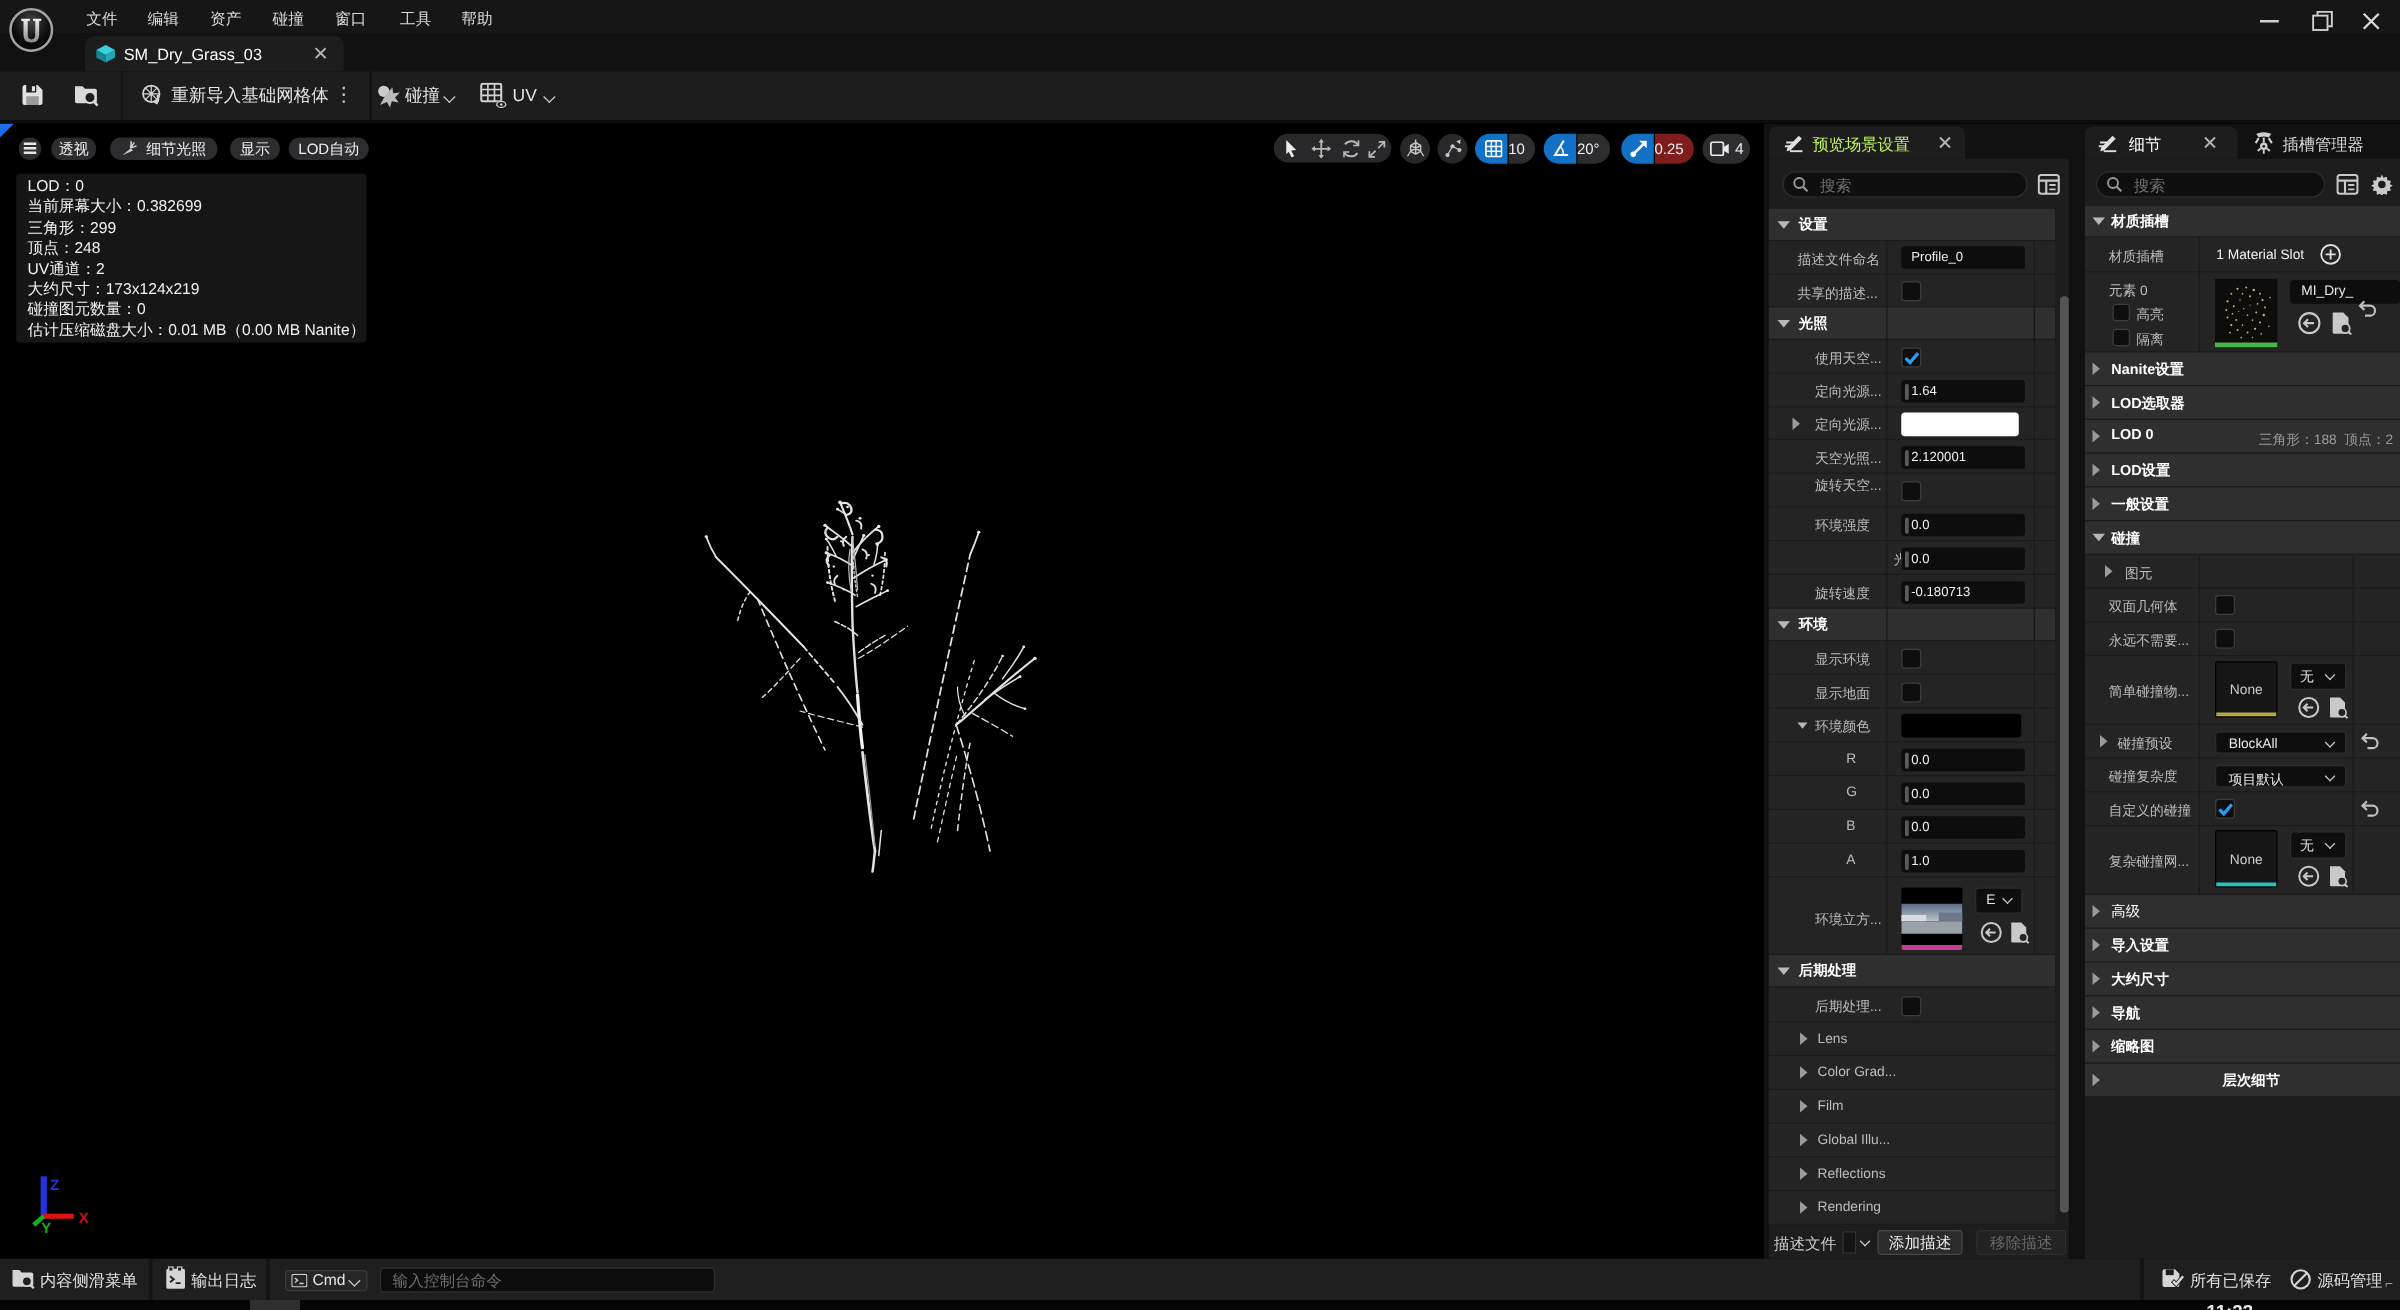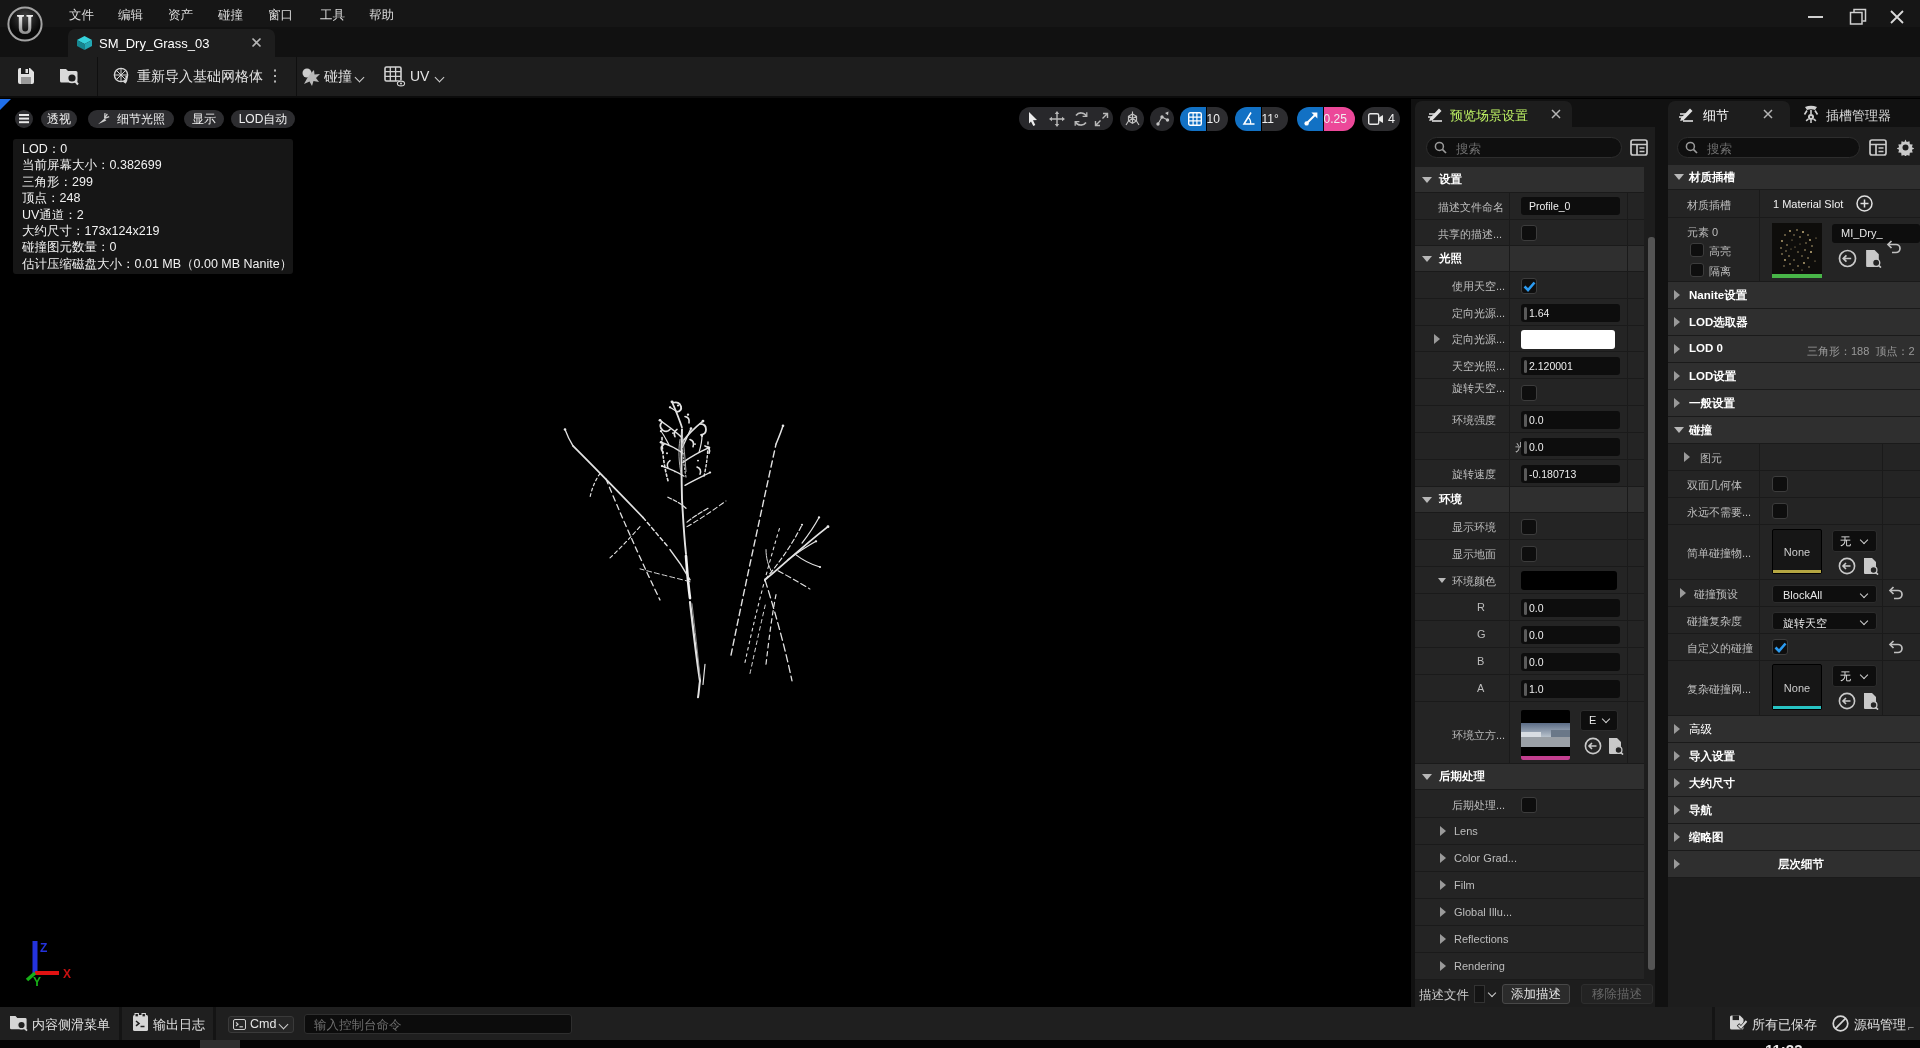--- a/index.html
+++ b/index.html
@@ -169,29 +169,29 @@
     <rect x="0.7" y="0.7" width="12.6" height="12.6" rx="1.5" fill="none" stroke="#ffffff" stroke-width="1.4"></rect>
     <path d="M5.1 1 V13 M8.9 1 V13 M1 5.1 H13 M1 8.9 H13" stroke="#ffffff" stroke-width="1.2"></path>
   </svg>
 <div class="abs" style="left:1206.5px;top:107px;width:21px;height:24px;border-radius:0 12px 12px 0;background:#2d2d30;color:#f0f0f0;font-size:12px;line-height:24px;text-align:left">10</div>
 
 <div class="abs" style="left:1235px;top:107px;width:26px;height:24px;border-radius:12px 0 0 12px;background:#1271c4"></div>
 <svg class="abs" style="left:1242px;top:111px" width="15" height="15" viewBox="0 0 15 15">
     <path d="M12.5 13 H2 L9 1.5" fill="none" stroke="#ffffff" stroke-width="1.6"></path>
     <path d="M6.2 6.4 A7 7 0 0 1 8.5 13" fill="none" stroke="#ffffff" stroke-width="1.3"></path>
   </svg>
-<div class="abs" style="left:1261.5px;top:107px;width:26px;height:24px;border-radius:0 12px 12px 0;background:#2d2d30;color:#f0f0f0;font-size:12px;line-height:24px">11°</div>
+<div class="abs" style="left:1261.5px;top:107px;width:26px;height:24px;border-radius:0 12px 12px 0;background:#2d2d30;color:#f0f0f0;font-size:12px;line-height:24px">20°</div>
 
 <div class="abs" style="left:1297px;top:107px;width:26px;height:24px;border-radius:12px 0 0 12px;background:#1271c4"></div>
 <svg class="abs" style="left:1304px;top:112px" width="14" height="14" viewBox="0 0 14 14">
     <path d="M2 12 L11 3" stroke="#ffffff" stroke-width="2"></path>
     <path d="M13.4 0.6 v6 l-6 -6 Z" fill="#ffffff"></path>
     <circle cx="2.6" cy="11.4" r="2.2" fill="#ffffff"></circle>
   </svg>
-<div class="abs" style="left:1323.5px;top:107px;width:31px;height:24px;border-radius:0 12px 12px 0;background:#ec4899;color:#f0f0f0;font-size:12px;line-height:24px">0.25</div>
+<div class="abs" style="left:1323.5px;top:107px;width:31px;height:24px;border-radius:0 12px 12px 0;background:#7f1d1d;color:#f0f0f0;font-size:12px;line-height:24px">0.25</div>
 
 <div class="abs" style="left:1362px;top:107px;width:38px;height:24px;border-radius:12px;background:#2d2d30"></div>
 <svg class="abs" style="left:1368px;top:113px" width="16" height="12" viewBox="0 0 16 12">
     <rect x="0.7" y="0.7" width="10" height="10.6" rx="1.6" fill="none" stroke="#e8e8e8" stroke-width="1.4"></rect>
     <path d="M11 4.5 L15 2 V10 L11 7.5" fill="#e8e8e8"></path>
   </svg>
 <span class="t" style="left:1388px;top:112px;color:#f0f0f0;font-size:12.5px">4</span>
 
 <svg class="abs" style="left:540px;top:389px" width="320" height="312" viewBox="0 0 320 340" fill="none" preserveAspectRatio="none">
 <g stroke="#e2e2e2" stroke-linecap="round">
@@ -595,21 +595,21 @@
     <span style="position:absolute;left:10px;top:2.5px">BlockAll</span>
     <i class="chev" style="left:88px;top:5px;width:6px;height:6px"></i>
   </div>
 <svg class="abs" style="left:1888px;top:586px" width="16" height="14" viewBox="0 0 16 14">
     <path d="M3 4.5 H10 a4 4 0 0 1 0 8 H6" fill="none" stroke="#c0c0c0" stroke-width="1.7"></path>
     <path d="M5.5 1 L2 4.5 L5.5 8" fill="none" stroke="#c0c0c0" stroke-width="1.7"></path>
   </svg>
 <div class="row" style="left:1668px;top:607px;width:252px;height:27px"></div>
 <span class="t lbl" style="left:1687px;top:614px">碰撞复杂度</span>
 <div class="dd" style="left:1772px;top:612px;width:105px;height:18px">
-    <span style="position:absolute;left:10px;top:2.5px">旋转天空</span>
+    <span style="position:absolute;left:10px;top:2.5px">项目默认</span>
     <i class="chev" style="left:88px;top:5px;width:6px;height:6px"></i>
   </div>
 <div class="row" style="left:1668px;top:634px;width:252px;height:27px"></div>
 <span class="t lbl" style="left:1687px;top:641px">自定义的碰撞</span>
 <div class="cb" style="left:1772px;top:639px"></div>
 <svg class="abs" style="left:1773px;top:640px" width="15" height="15" viewBox="0 0 15 15">
     <path d="M2.5 7.5 L6 11 L12.5 3.5" stroke="#2c9bf0" stroke-width="2.6" fill="none"></path>
   </svg>
 <svg class="abs" style="left:1888px;top:640px" width="16" height="14" viewBox="0 0 16 14">
     <path d="M3 4.5 H10 a4 4 0 0 1 0 8 H6" fill="none" stroke="#c0c0c0" stroke-width="1.7"></path>

